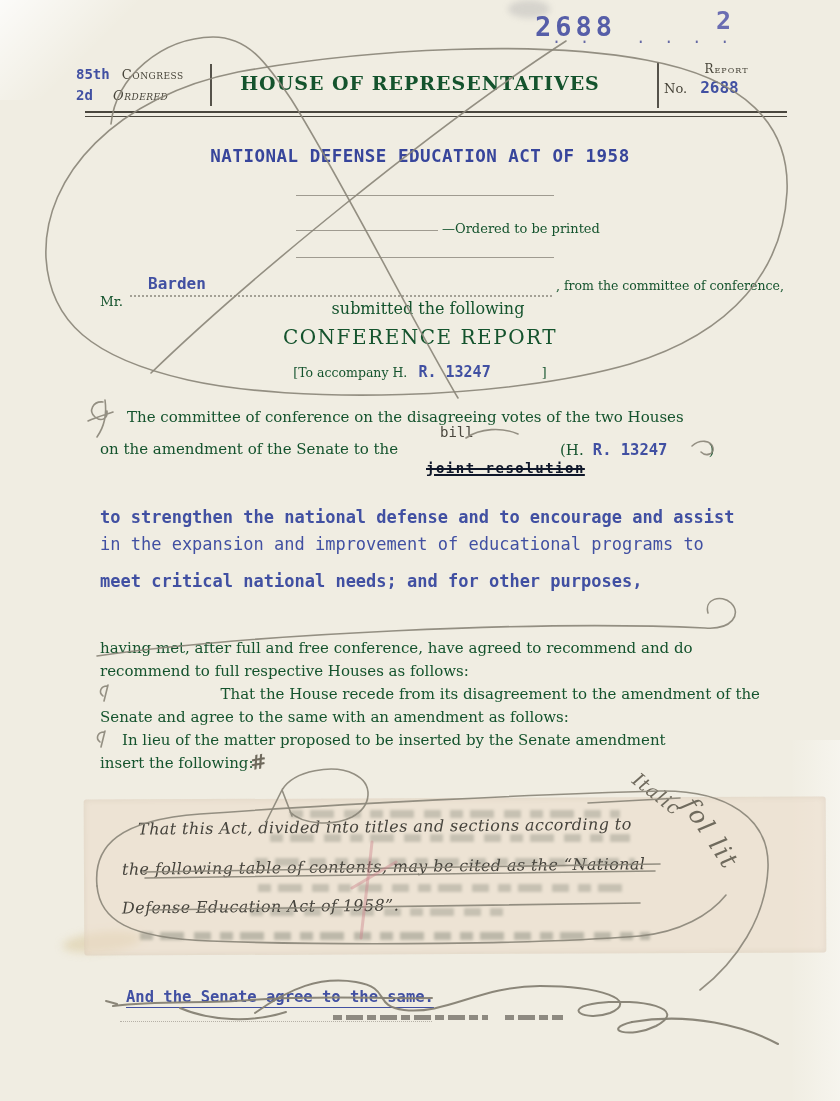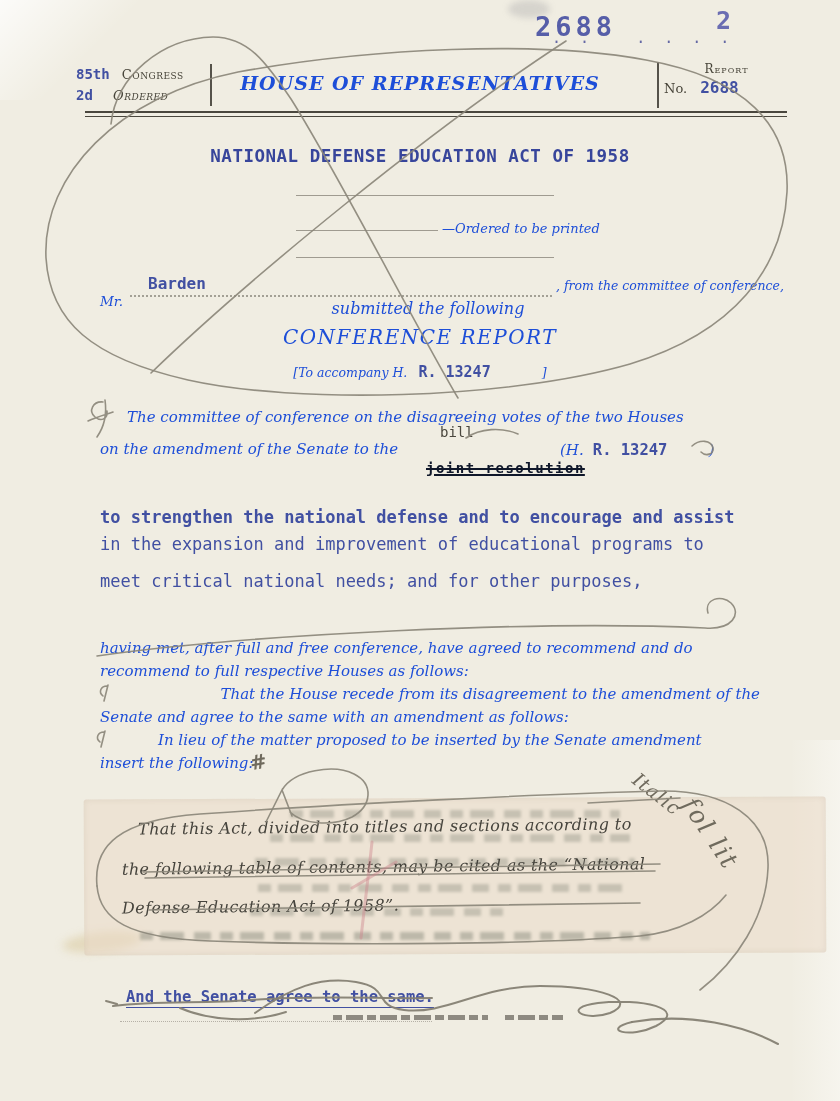--- a/index.html
+++ b/index.html
@@ -2,21 +2,21 @@
 <html><head>
 <meta charset="utf-8">
 <style>
   html,body{margin:0;padding:0;background:#888;}
   #page{
     position:relative;width:840px;height:1101px;overflow:hidden;
     background:#f0ede2;
     font-family:"DejaVu Serif",serif;color:#474439;
   }
   .abs{position:absolute;}
-  .serif{font-family:"DejaVu Serif",serif;color:#1d4ed8;font-style:italic;}
+  .serif{font-family:"DejaVu Serif",serif;color:#14532d;}
   .mono{font-family:"DejaVu Sans Mono","Liberation Mono",monospace;}
   .blue{color:#4150a2;}
   .smallcaps{font-variant:small-caps;letter-spacing:.5px;}
   .center{left:0;right:0;text-align:center;}
   .rule{background:rgba(92,88,76,.55);height:1px;}
   .ghost{filter:blur(1.4px);opacity:.5;
     background:repeating-linear-gradient(90deg, rgba(96,102,88,.55) 0 13px, transparent 13px 20px, rgba(96,102,88,.55) 20px 44px, transparent 44px 54px, rgba(96,102,88,.55) 54px 71px, transparent 71px 80px);
     height:8px;}
   .imprint{filter:blur(.7px);opacity:.7;background:repeating-linear-gradient(90deg, rgba(66,62,54,.8) 0 9px, transparent 9px 13px, rgba(66,62,54,.8) 13px 30px, transparent 30px 34px);height:5px;}
   .hand{font-family:"DejaVu Serif",serif;font-style:italic;color:#6f6a5d;}
@@ -90,32 +90,32 @@
   <div class="abs mono" style="left:440px;top:424px;font-size:14px;color:#4a473e;">bill</div>
   <div class="abs mono struck-blue" style="left:426px;top:460px;font-size:14px;letter-spacing:1.5px;">joint resolution</div>
   <div class="abs" style="left:560px;top:440px;">
     <span class="serif" style="font-size:15px;">(H.</span>
     <span class="mono blue" style="font-size:15.5px;font-weight:600;margin-left:4px;">R. 13247</span>
     <span class="serif" style="font-size:15px;margin-left:36px;">)</span>
   </div>
 
   <div class="abs mono blue" style="left:100px;top:507px;font-size:17px;font-weight:700;">to strengthen the national defense and to encourage and assist</div>
   <div class="abs mono blue" style="left:100px;top:534px;font-size:17px;font-weight:500;">in the expansion and improvement of educational programs to</div>
-  <div class="abs mono blue" style="left:100px;top:571px;font-size:17px;font-weight:400;">meet critical national needs; and for other purposes,</div>
+  <div class="abs mono blue" style="left:100px;top:571px;font-size:17px;font-weight:700;">meet critical national needs; and for other purposes,</div>
 
   <div class="abs serif" style="left:100px;top:637px;width:660px;font-size:15px;line-height:23px;">
     <div>having met, after full and free conference, have agreed to recommend and do</div>
     <div>recommend to full respective Houses as follows:</div>
   </div>
   <div class="abs serif" style="left:100px;top:683px;width:660px;font-size:15px;line-height:23px;">
     <div style="text-indent:22px;text-align:right;">That the House recede from its disagreement to the amendment of the</div>
     <div>Senate and agree to the same with an amendment as follows:</div>
   </div>
   <div class="abs serif" style="left:100px;top:729px;width:660px;font-size:15px;line-height:23px;">
-    <div style="text-indent:22px;margin-left:36px;">In lieu of the matter proposed to be inserted by the Senate amendment</div>
+    <div style="text-indent:22px;">In lieu of the matter proposed to be inserted by the Senate amendment</div>
     <div>insert the following:</div>
   </div>
   <div class="abs hand" style="left:250px;top:750px;font-size:20px;transform:rotate(-10deg);font-weight:600;">#</div>
 
   <div class="abs" style="left:84px;top:798px;width:742px;height:156px;background:rgba(235,219,201,.55);border-radius:3px;transform:rotate(-.25deg);box-shadow:0 0 6px rgba(120,100,70,.12) inset;"></div>
 
   <div class="abs ghost" style="left:290px;top:810px;width:330px;"></div>
   <div class="abs ghost" style="left:270px;top:834px;width:360px;"></div>
   <div class="abs ghost" style="left:255px;top:858px;width:380px;"></div>
   <div class="abs ghost" style="left:258px;top:884px;width:370px;"></div>

